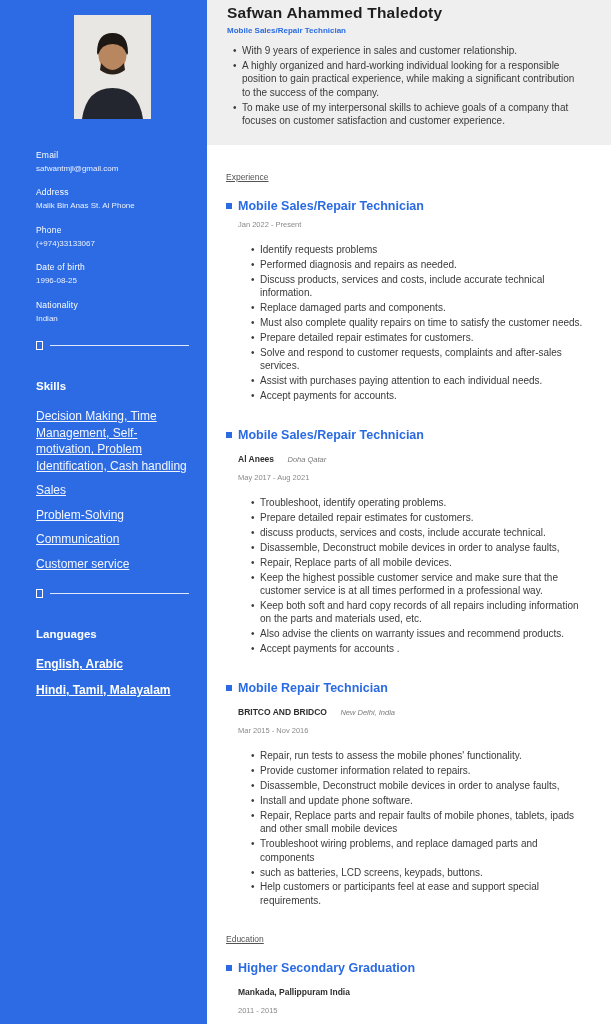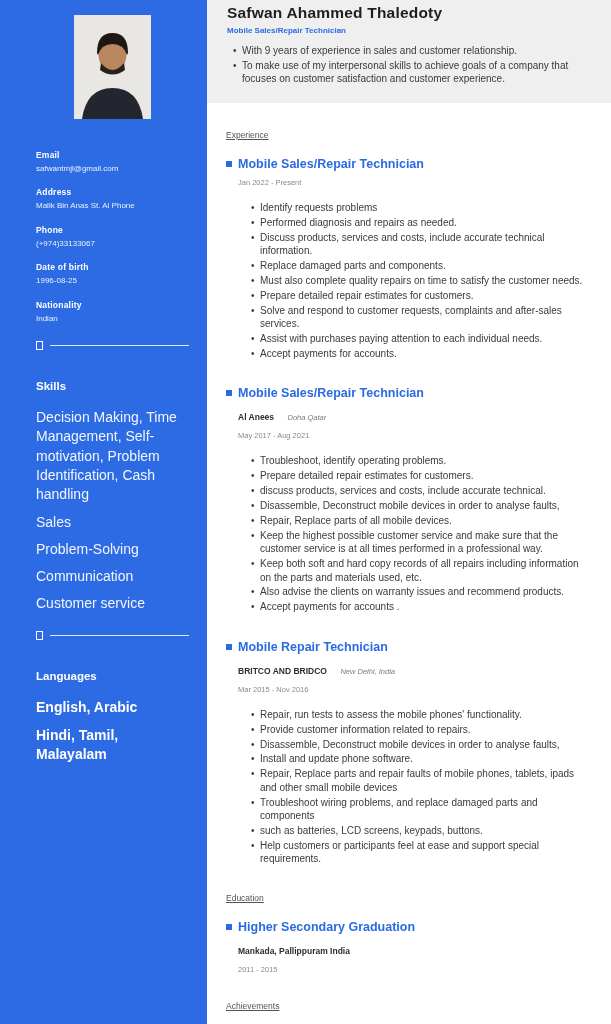--- a/index.html
+++ b/index.html
@@ -8,28 +8,28 @@
 
   .page { width:611px; height:1024px; display:flex; overflow:hidden; background:#fff; }
 
   
   .sidebar { flex:0 0 207px; width:207px; background:var(--sidebar-bg,#2c6be3); color:#fff;
              padding:15px 18px 20px 36px; }
   .photo { width:77px; height:104px; margin:0 auto; overflow:hidden; background:#e9e7e3; }
   .photo svg { display:block; }
   .contact { margin-top:31px; }
   .field { margin-bottom:13px; }
-  .side-label { font-size:8.5px; font-weight:700; letter-spacing:.2px; margin-bottom:4px; }
+  .side-label { font-size:8.5px; font-weight:400; letter-spacing:.2px; margin-bottom:4px; }
   .side-value { font-size:8px; color:#eaf0ff; line-height:1.3; }
   .divider-row { display:flex; align-items:center; gap:7px; margin-top:17px; }
   .div-icon { width:7px; height:9px; border:1.4px solid #ffffff; flex:0 0 auto; }
   .div-line { flex:1; height:0; border-top:1px solid rgba(255,255,255,.85); }
   .side-heading { font-size:11.5px; font-weight:700; margin:30px 0 16px; }
   .side-list { list-style:none; }
-  .side-item { font-size:14px; line-height:1.38; margin-bottom:8px; color:#f2f6ff; }
+  .side-item { font-size:12px; line-height:1.38; margin-bottom:8px; color:#f2f6ff;text-decoration:underline; }
   .side-list.bold .side-item { font-weight:700; color:#ffffff; margin-bottom:9px; }
 
   
   .main { flex:1; background:#fff; }
   .header { background:var(--header-bg,#efefef); padding:4px 26px 16px 20px; }
   .name { font-size:15.5px; font-weight:700; color:#1e1e1e; letter-spacing:.2px; }
   .subtitle { font-size:8px; font-weight:700; color:var(--accent,#2b6be2); margin-top:4px; }
 
   .bullets { list-style:none; }
   .bullet { position:relative; padding-left:10px; font-size:10px; line-height:1.34;
@@ -122,20 +122,21 @@
 
   </aside>
 
   <main class="main">
 
     <header class="header">
       <h1 class="name">Safwan Ahammed Thaledoty</h1>
       <div class="subtitle">Mobile Sales/Repair Technician</div>
       <ul class="bullets summary">
           <li class="bullet">With 9 years of experience in sales and customer relationship.</li>
+          <li class="bullet">A highly organized and hard-working individual looking for a responsible position to gain practical experience, while making a significant contribution to the success of the company.</li>
           <li class="bullet">To make use of my interpersonal skills to achieve goals of a company that focuses on customer satisfaction and customer experience.</li>
         </ul>
     </header>
 
     <div class="body">
 
       <div class="section-label">Experience</div>
 
       <section class="job">
         <h3 class="job-heading">

